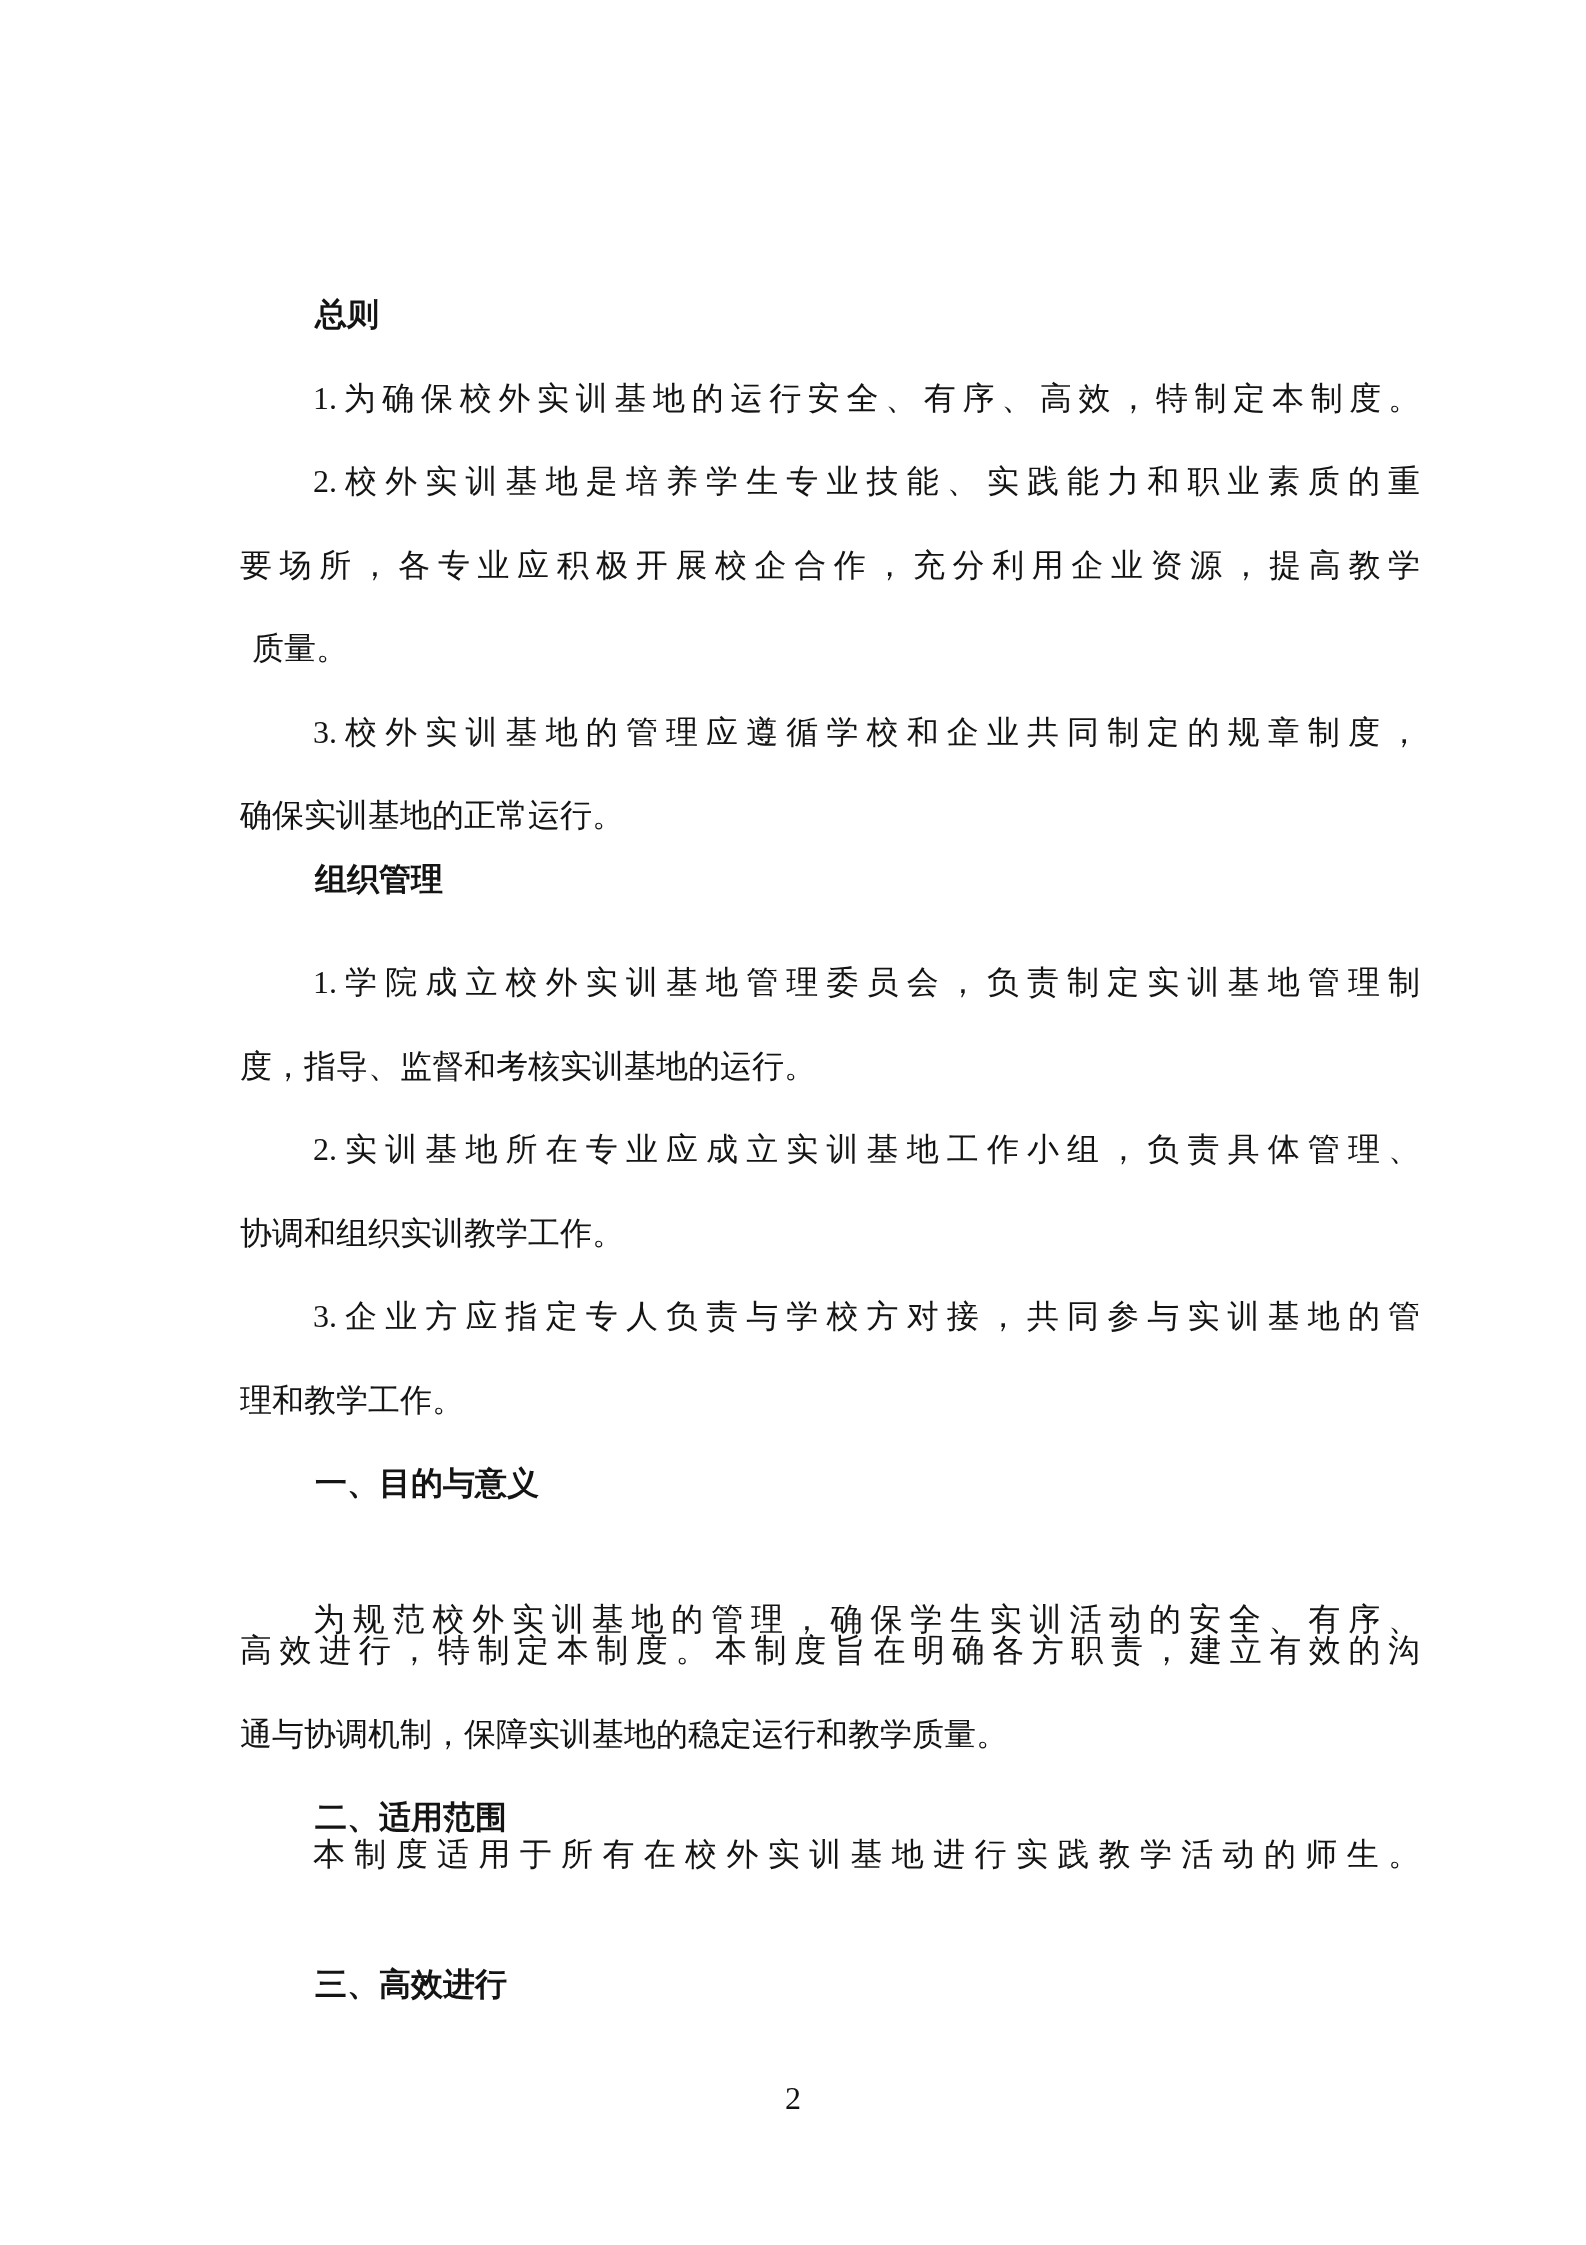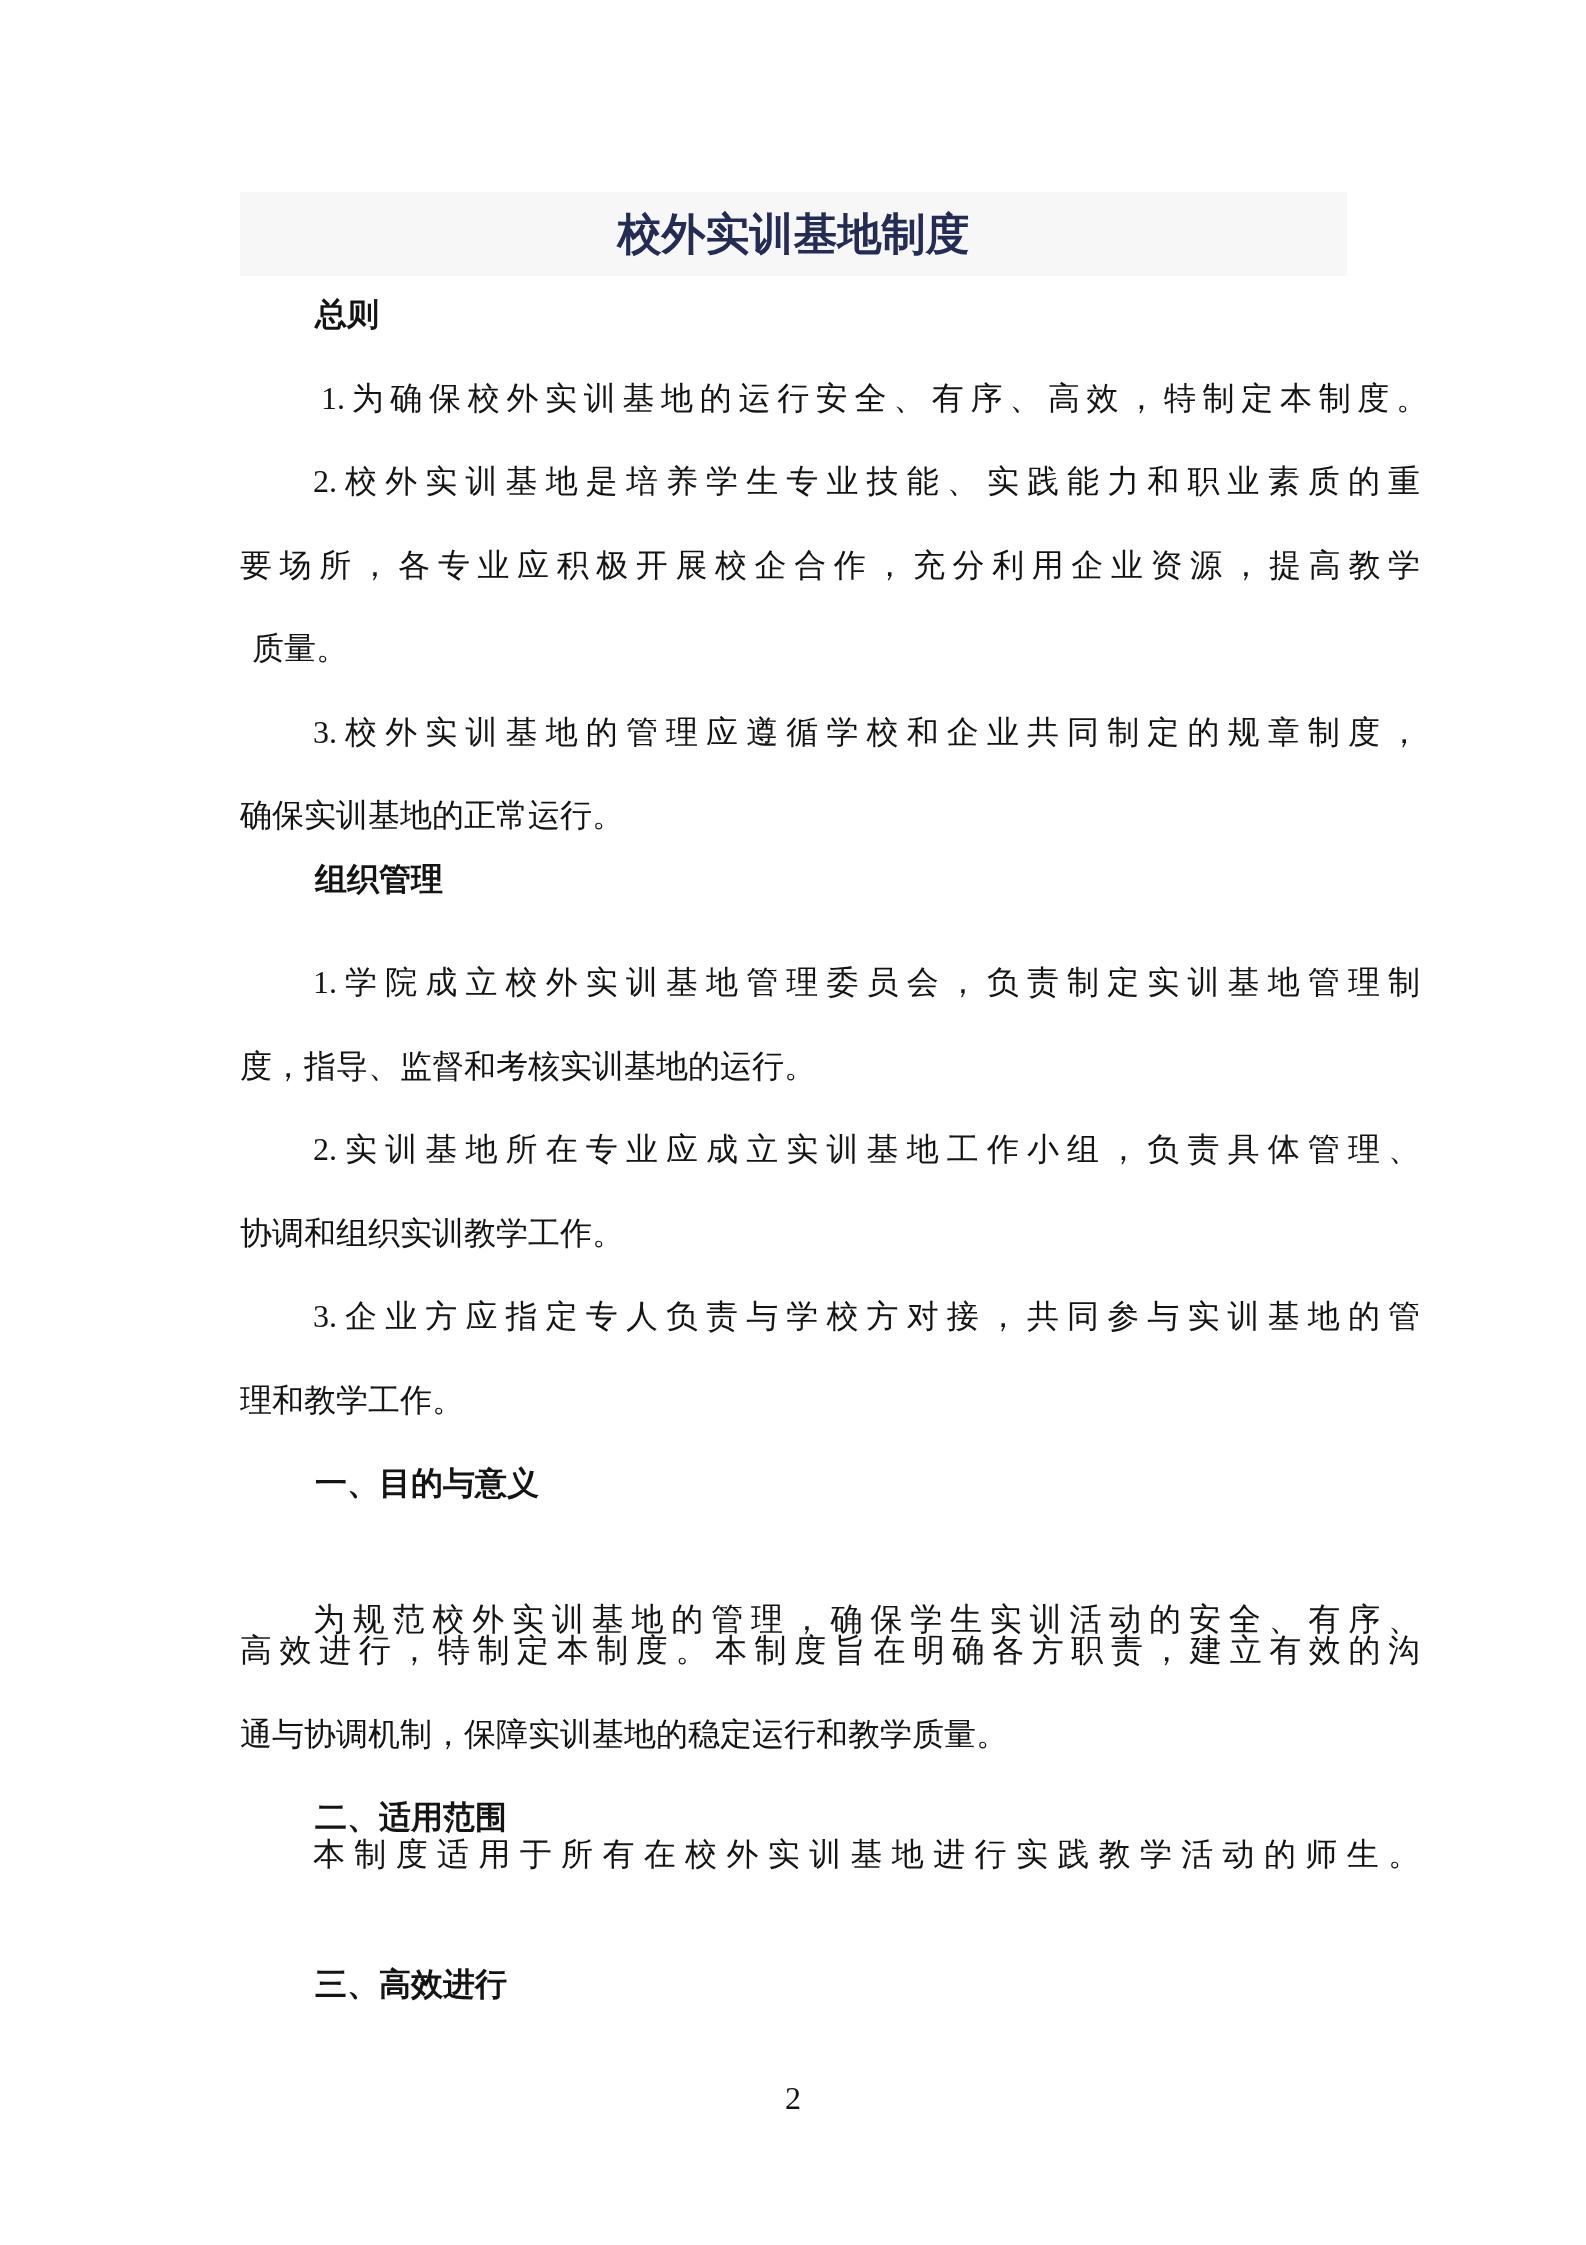--- a/index.html
+++ b/index.html
@@ -63,25 +63,24 @@
     line-height: 42px;
     text-align: center;
     font-size: 32px;
     color: #111111;
   }
 </style>
 </head>
 <body>
 
 <div class="page">
-  <div class="title-block">校外实训基地制度</div>
 
   <div id="body-lines">
       <div class="line heading" style="top: 286px;">总则</div>
-      <div class="line indent justify" style="top: 370px; margin-left: 8px;">1.为确保校外实训基地的运行安全、有序、高效，特制定本制度。</div>
+      <div class="line indent justify" style="top: 370px;">1.为确保校外实训基地的运行安全、有序、高效，特制定本制度。</div>
       <div class="line indent justify" style="top: 453px;">2.校外实训基地是培养学生专业技能、实践能力和职业素质的重</div>
       <div class="line justify" style="top: 537px;">要场所，各专业应积极开展校企合作，充分利用企业资源，提高教学</div>
       <div class="line" style="top: 620px; margin-left: 12px;">质量。</div>
       <div class="line indent justify" style="top: 704px;">3.校外实训基地的管理应遵循学校和企业共同制定的规章制度，</div>
       <div class="line" style="top: 787px; font-family: Liberation Serif, serif;">确保实训基地的正常运行。</div>
       <div class="line heading" style="top: 851px;">组织管理</div>
       <div class="line indent justify" style="top: 954px;">1.学院成立校外实训基地管理委员会，负责制定实训基地管理制</div>
       <div class="line" style="top: 1038px;">度，指导、监督和考核实训基地的运行。</div>
       <div class="line indent justify" style="top: 1121px;">2.实训基地所在专业应成立实训基地工作小组，负责具体管理、</div>
       <div class="line" style="top: 1205px;">协调和组织实训教学工作。</div>

